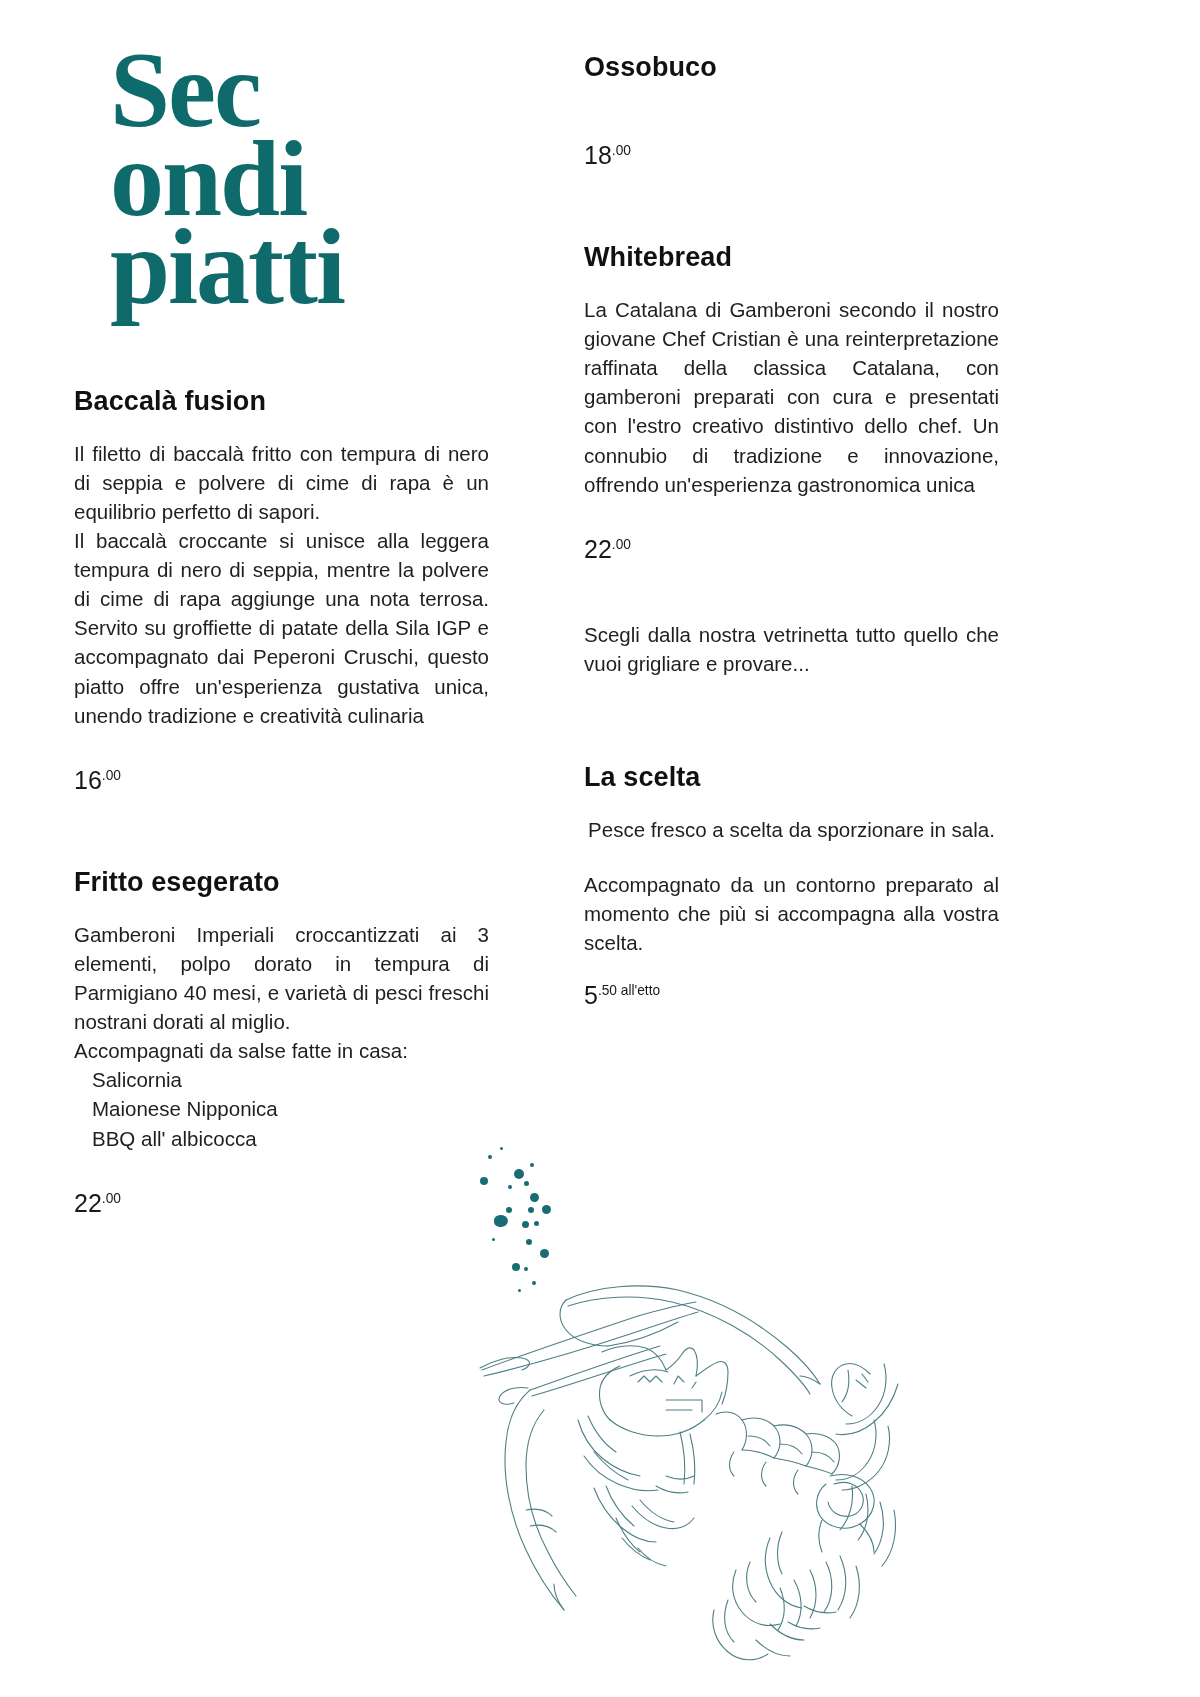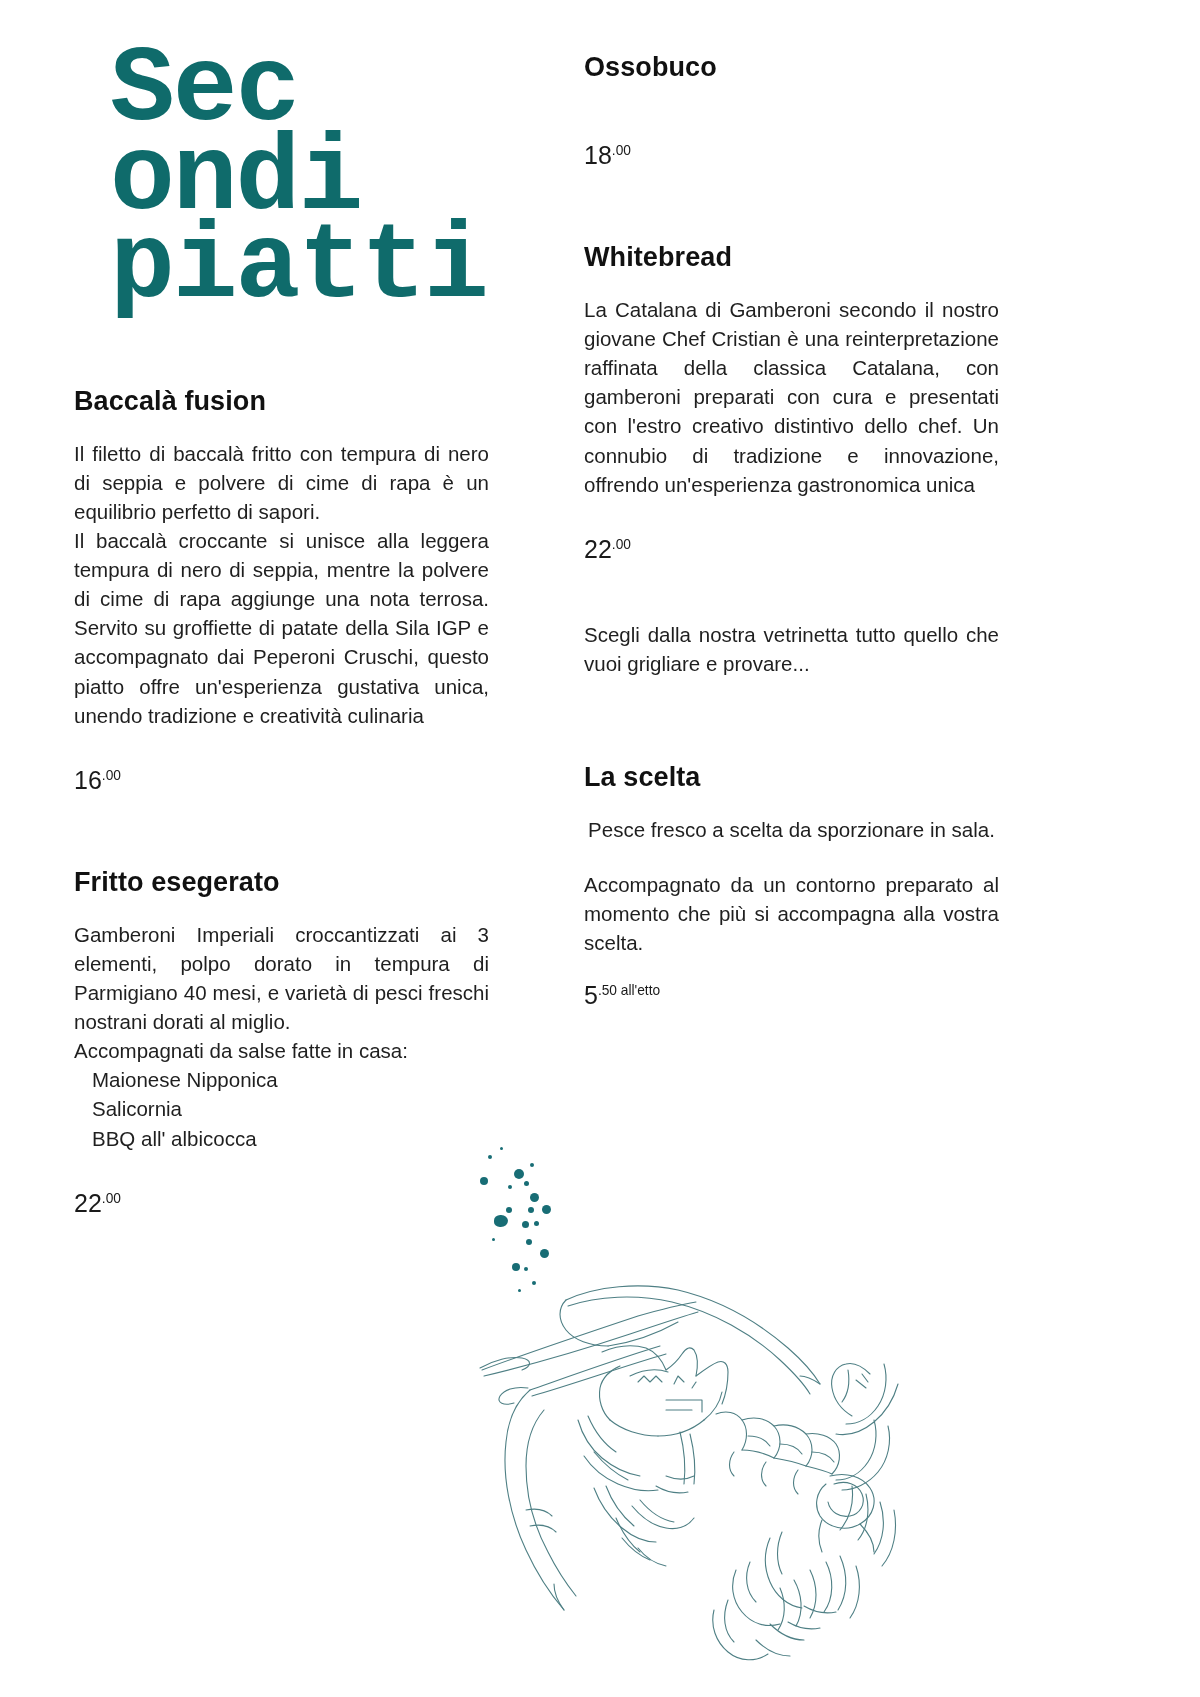--- a/index.html
+++ b/index.html
@@ -30,21 +30,21 @@
     position: absolute;
     left: 584px;
     top: 0;
     width: 415px;
   }
 
   
   .menu-title {
     margin-top: 46px;
     margin-left: 36px;
-    font-family: Liberation Mono, monospace;
+    font-family: Liberation Serif, serif;
     font-weight: 700;
     font-size: 108px;
     line-height: 0.82;
     letter-spacing: -2px;
     color: #0f6b6b;
     white-space: pre-line;
   }
 
   
   .dish { margin-bottom: 0; }
@@ -156,22 +156,22 @@
       <div class="price"><span>16</span><sup>.00</sup></div>
     </div>
 
     <div class="gap-xl"></div>
 
     <div class="dish">
       <div class="dish-name">Fritto esegerato</div>
       <p class="dish-desc">Gamberoni Imperiali croccantizzati ai 3 elementi, polpo dorato in tempura di Parmigiano 40 mesi, e varietà di pesci freschi nostrani dorati al miglio.
 Accompagnati da salse fatte in casa:</p>
       <ul class="sauce-list">
+        <li>Salicornia</li>
         <li>Maionese Nipponica</li>
-        <li>Salicornia</li>
         <li>BBQ all' albicocca</li>
       </ul>
       <div class="gap-md"></div>
       <div class="price"><span>22</span><sup>.00</sup></div>
     </div>
 
   </div>
 
   <div class="col-right">
 

